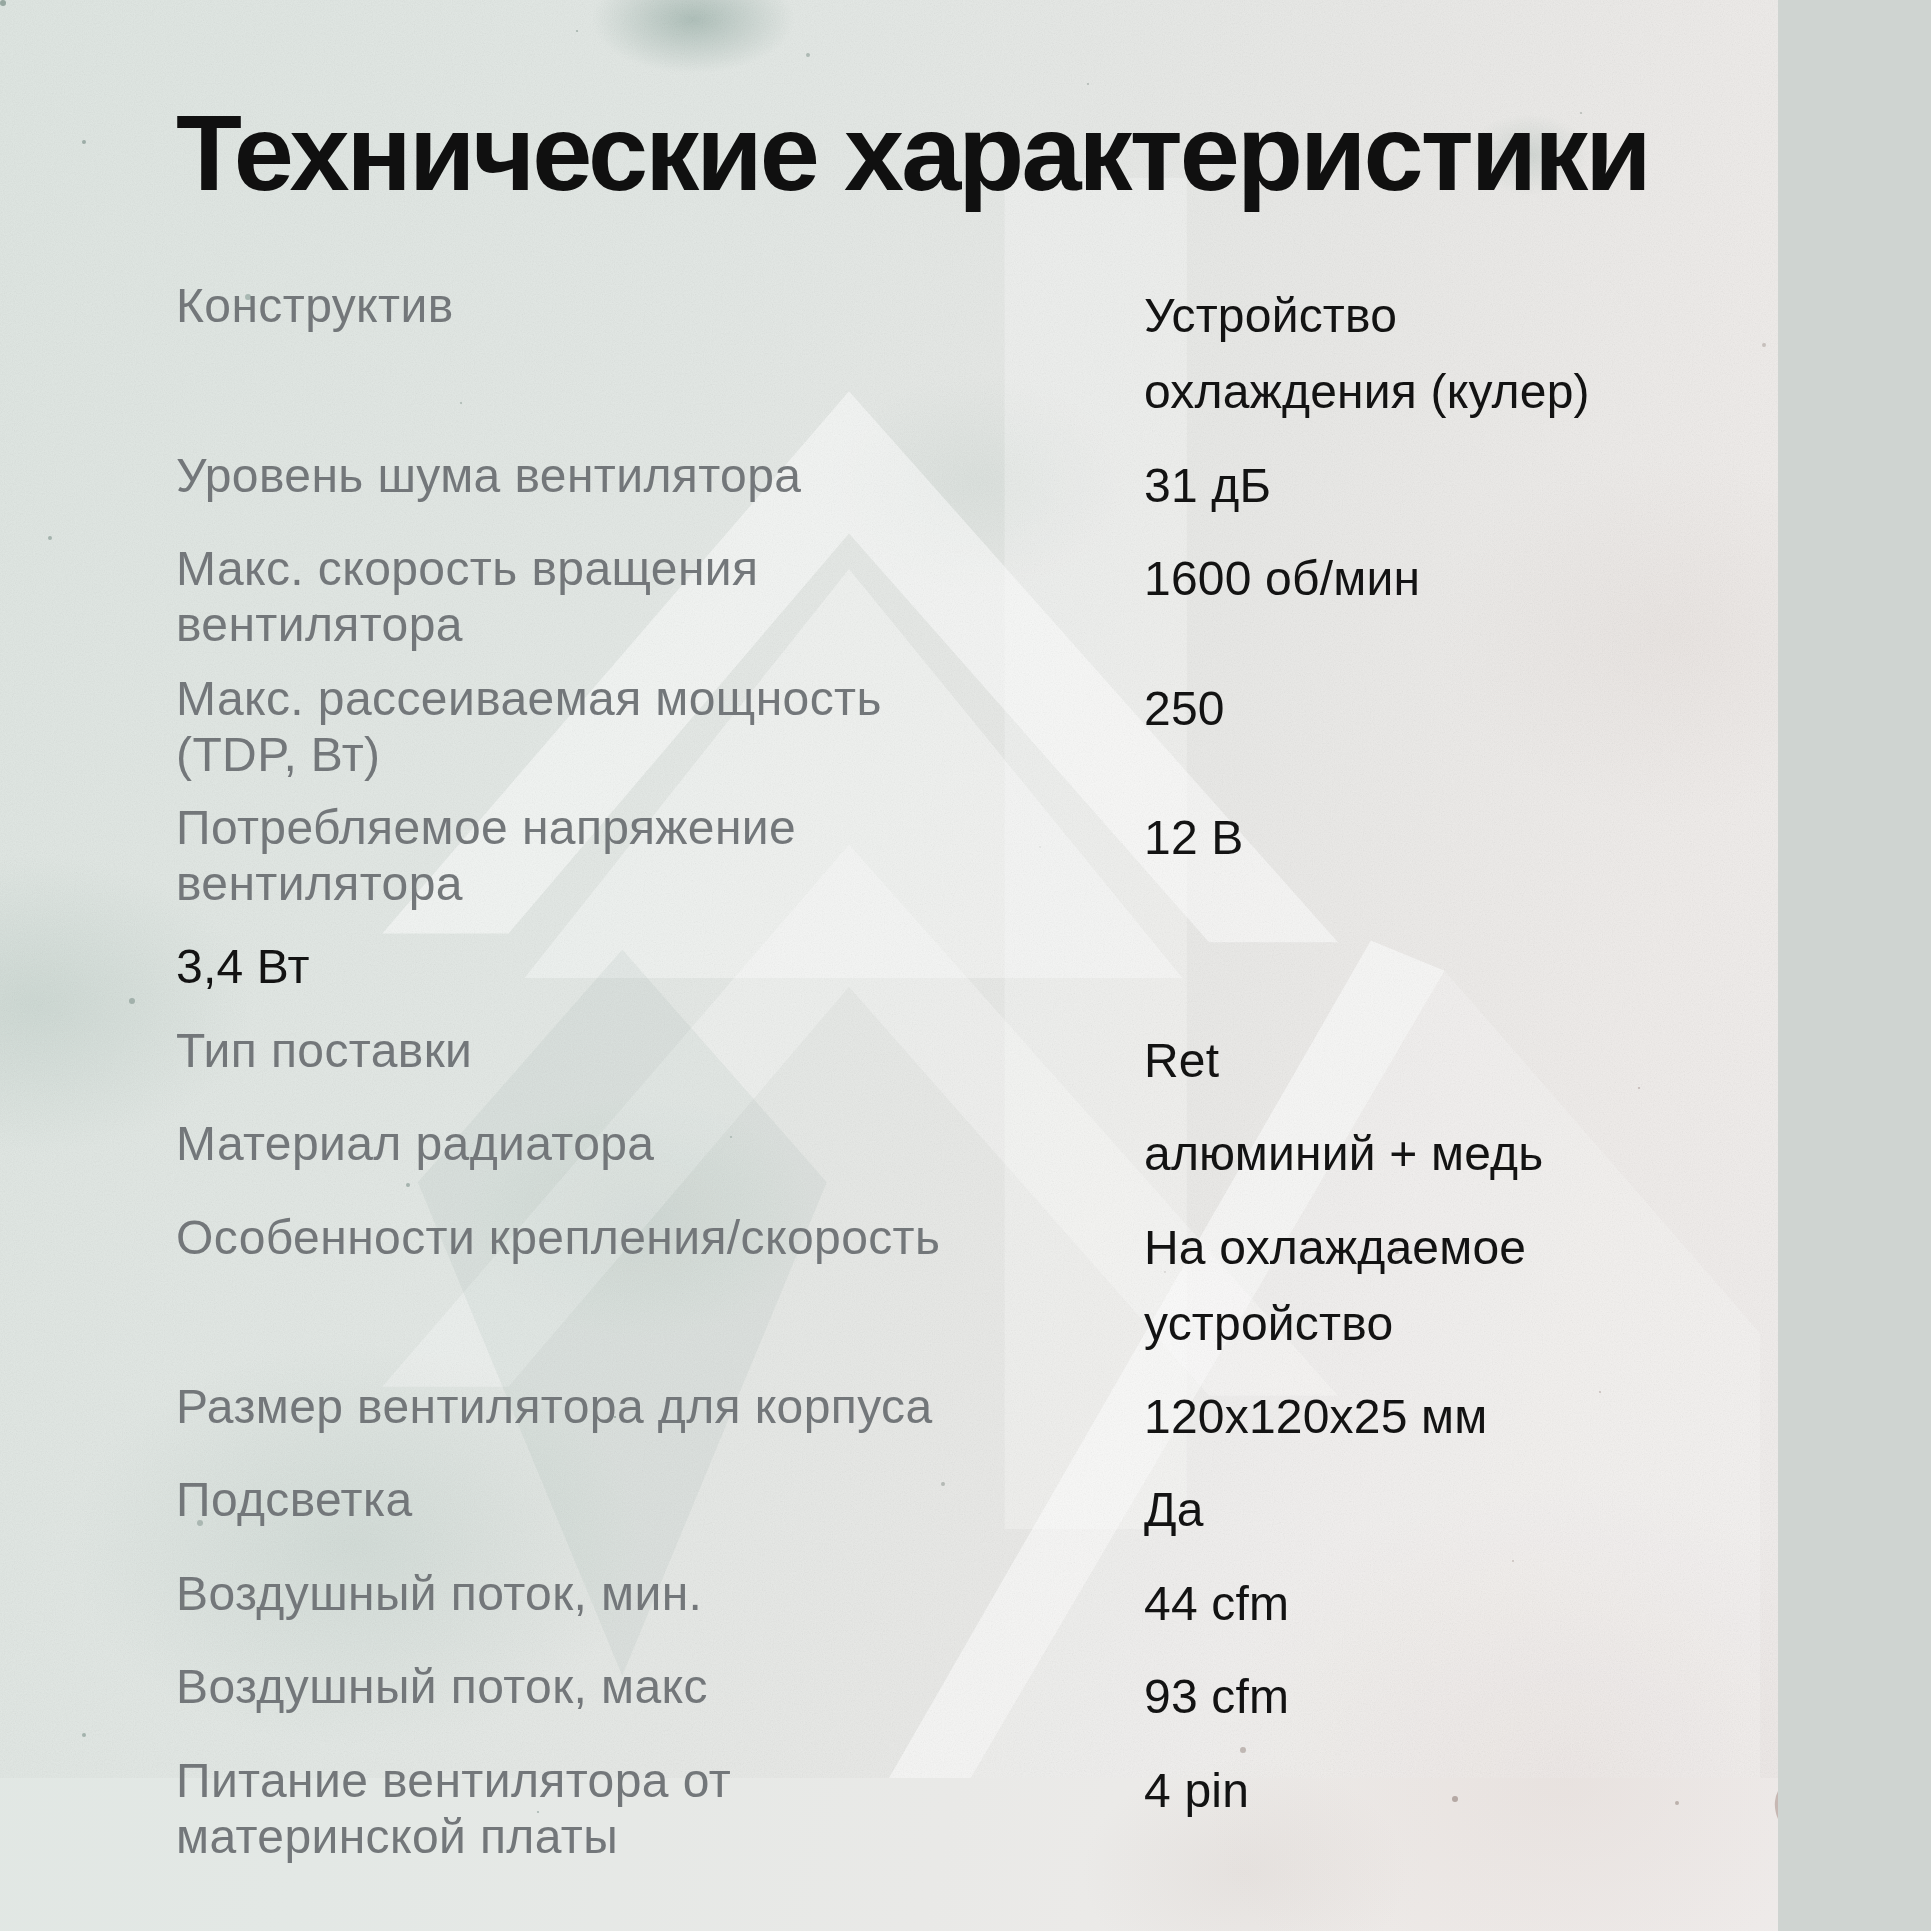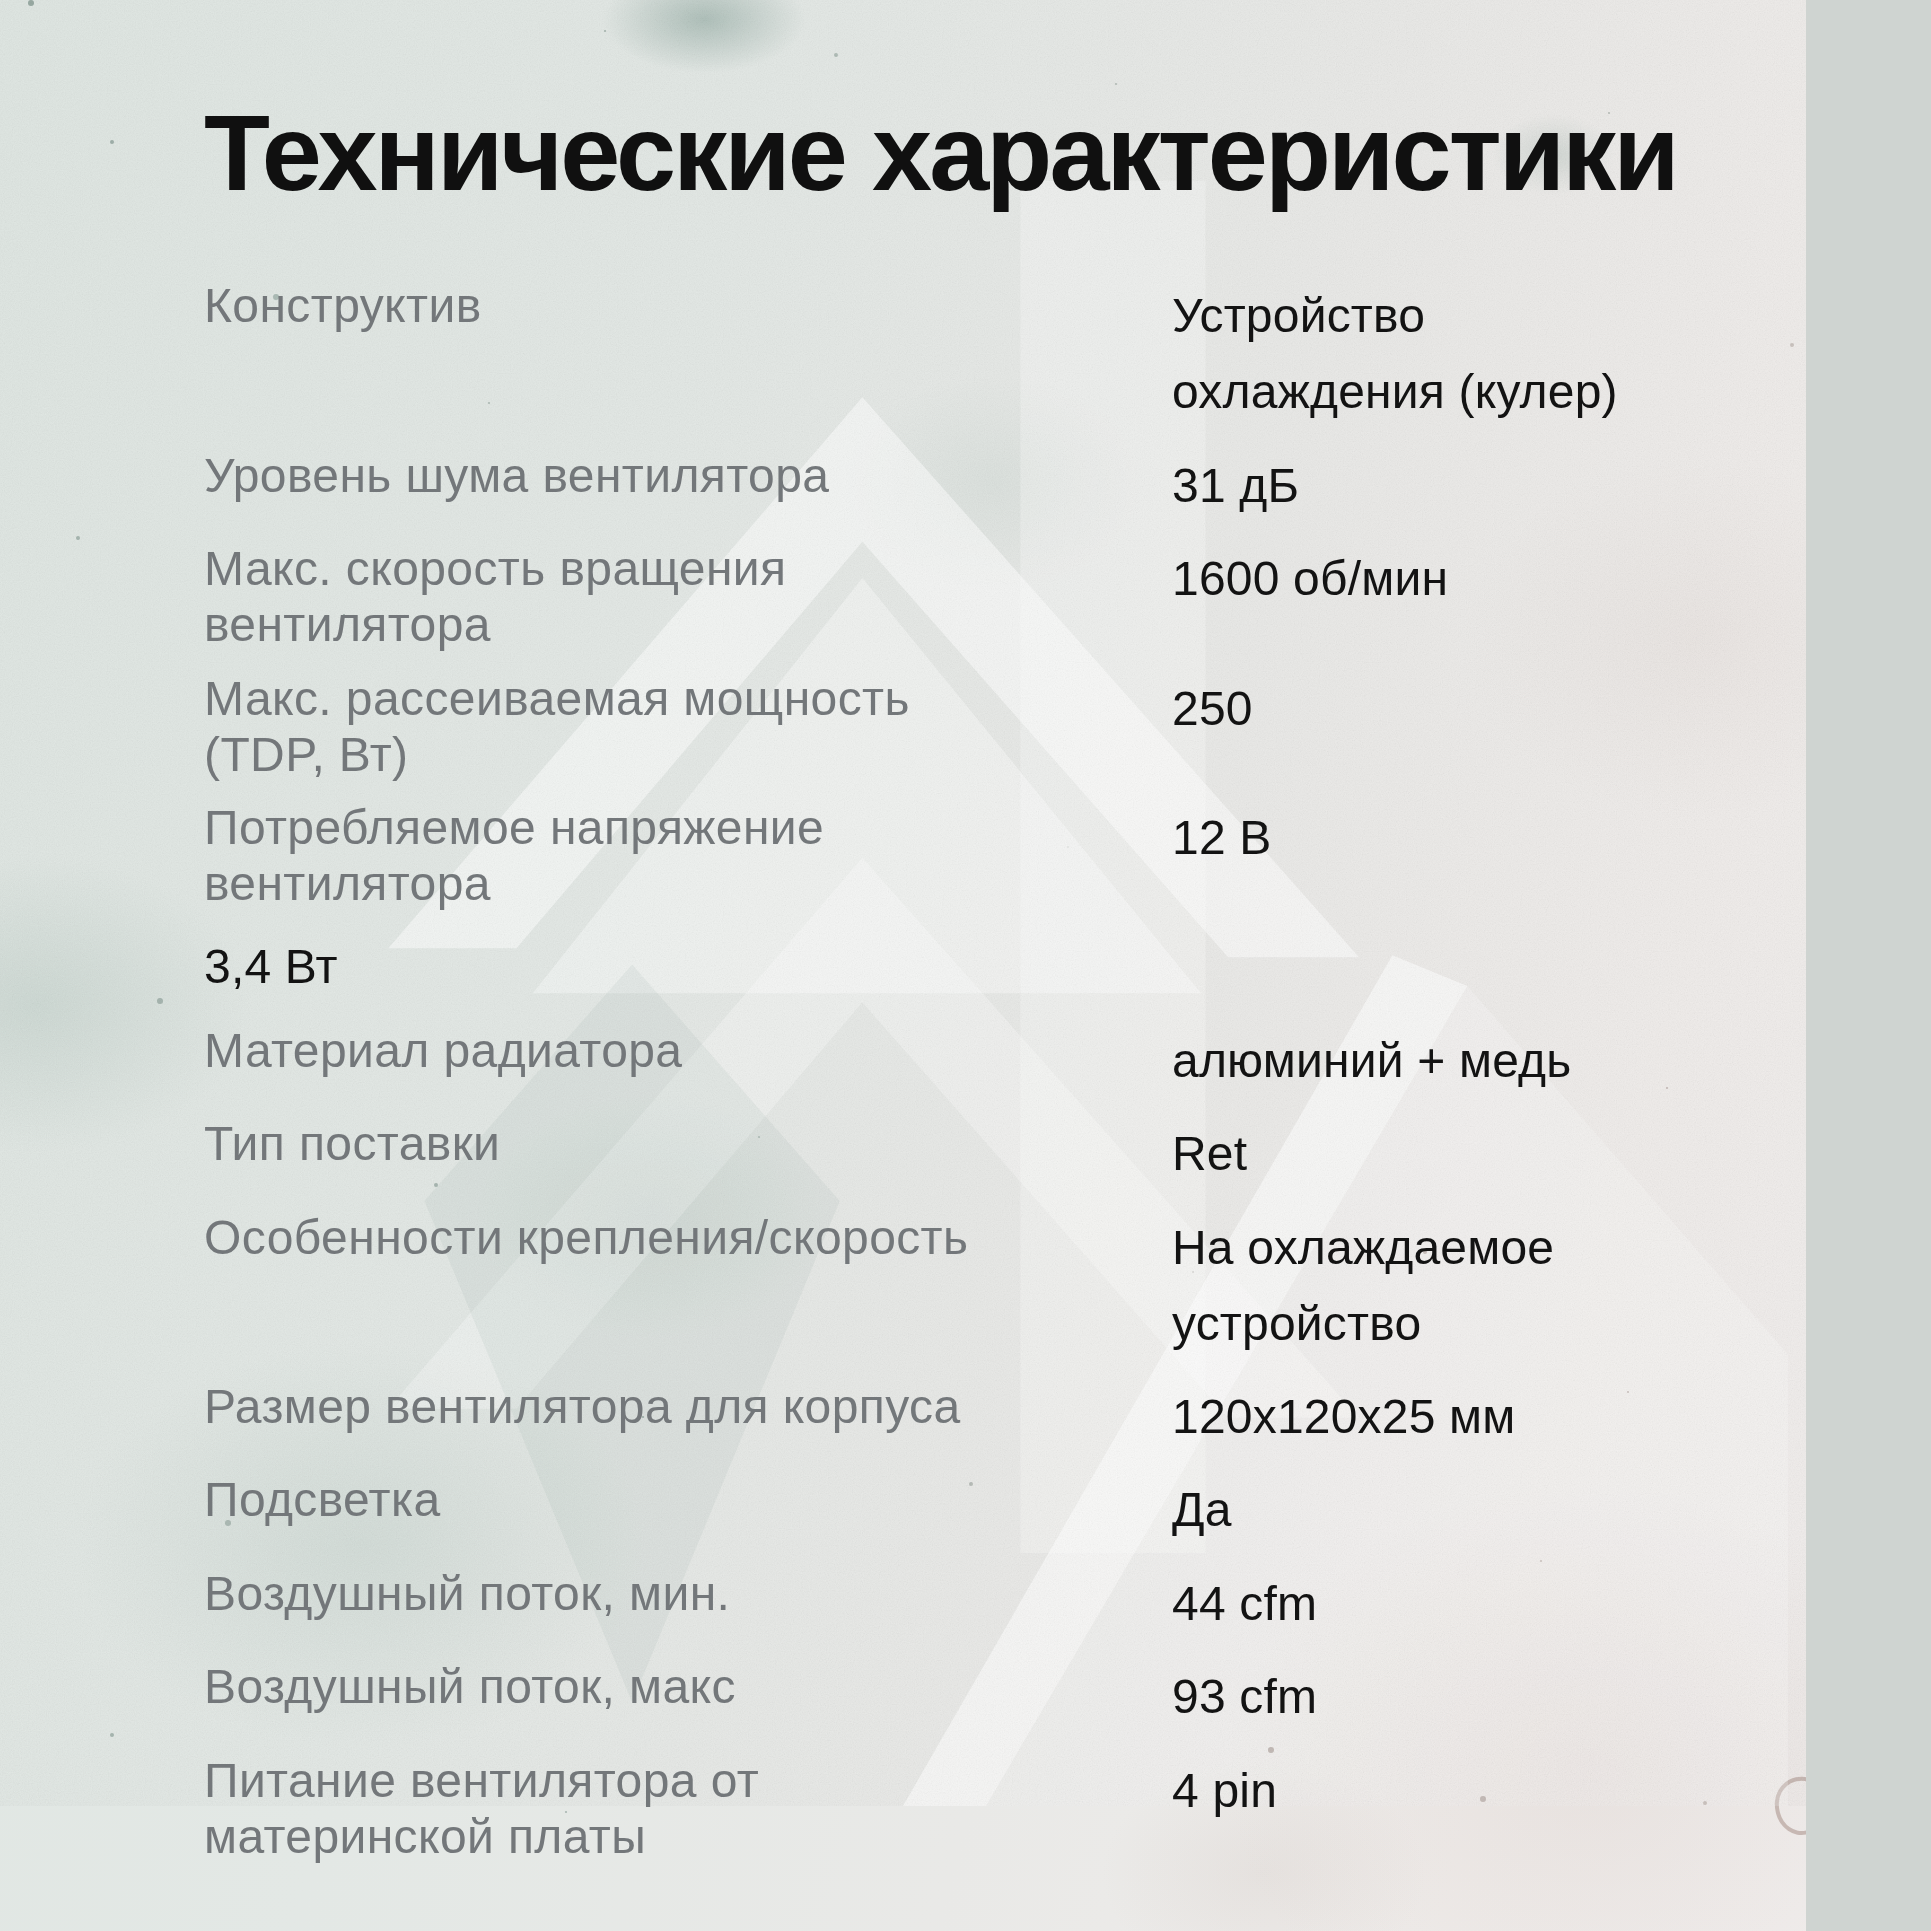--- a/index.html
+++ b/index.html
@@ -2,21 +2,20 @@
 <html><head>
 <meta charset="utf-8">
 <style>
   html,body{margin:0;padding:0;background:#cfd4d1;}
   .page{
     position:relative;
     width:1778px;height:1931px;
     overflow:hidden;
     font-family:"Liberation Sans","DejaVu Sans",sans-serif;
     background:linear-gradient(104deg,#dfe6e2 0%,#e3e8e5 34%,#e9e9e7 62%,#efecea 84%,#f0edec 100%);
-    padding-left:28px;
   }
   
   .blotches{
     position:absolute;inset:0;z-index:1;pointer-events:none;
     background:
       radial-gradient(145px 77px at 39% 1%,  rgba(105,138,128,0.42), transparent 70%),
       radial-gradient(87px 58px   at 86% 8%,  rgba(150,170,162,0.30), transparent 70%),
       radial-gradient(309px 212px at 2% 52%,  rgba(142,170,159,0.22), transparent 70%),
       radial-gradient(406px 290px at 20% 80%, rgba(150,176,165,0.20), transparent 70%),
       radial-gradient(251px 174px at 36% 63%, rgba(152,178,168,0.16), transparent 70%),
@@ -128,26 +127,26 @@
         <div class="value">250</div>
       </div>
       <div class="row">
         <div class="label">Потребляемое напряжение вентилятора</div>
         <div class="value">12 В</div>
       </div>
       <div class="row">
         <div class="value">3,4 Вт</div>
       </div>
       <div class="row">
+        <div class="label">Тип поставки</div>
+        <div class="value">Ret</div>
+      </div>
+      <div class="row">
         <div class="label">Материал радиатора</div>
         <div class="value">алюминий + медь</div>
-      </div>
-      <div class="row">
-        <div class="label">Тип поставки</div>
-        <div class="value">Ret</div>
       </div>
       <div class="row">
         <div class="label">Особенности крепления/скорость</div>
         <div class="value">На охлаждаемое устройство</div>
       </div>
       <div class="row">
         <div class="label">Размер вентилятора для корпуса</div>
         <div class="value">120x120x25 мм</div>
       </div>
       <div class="row">

